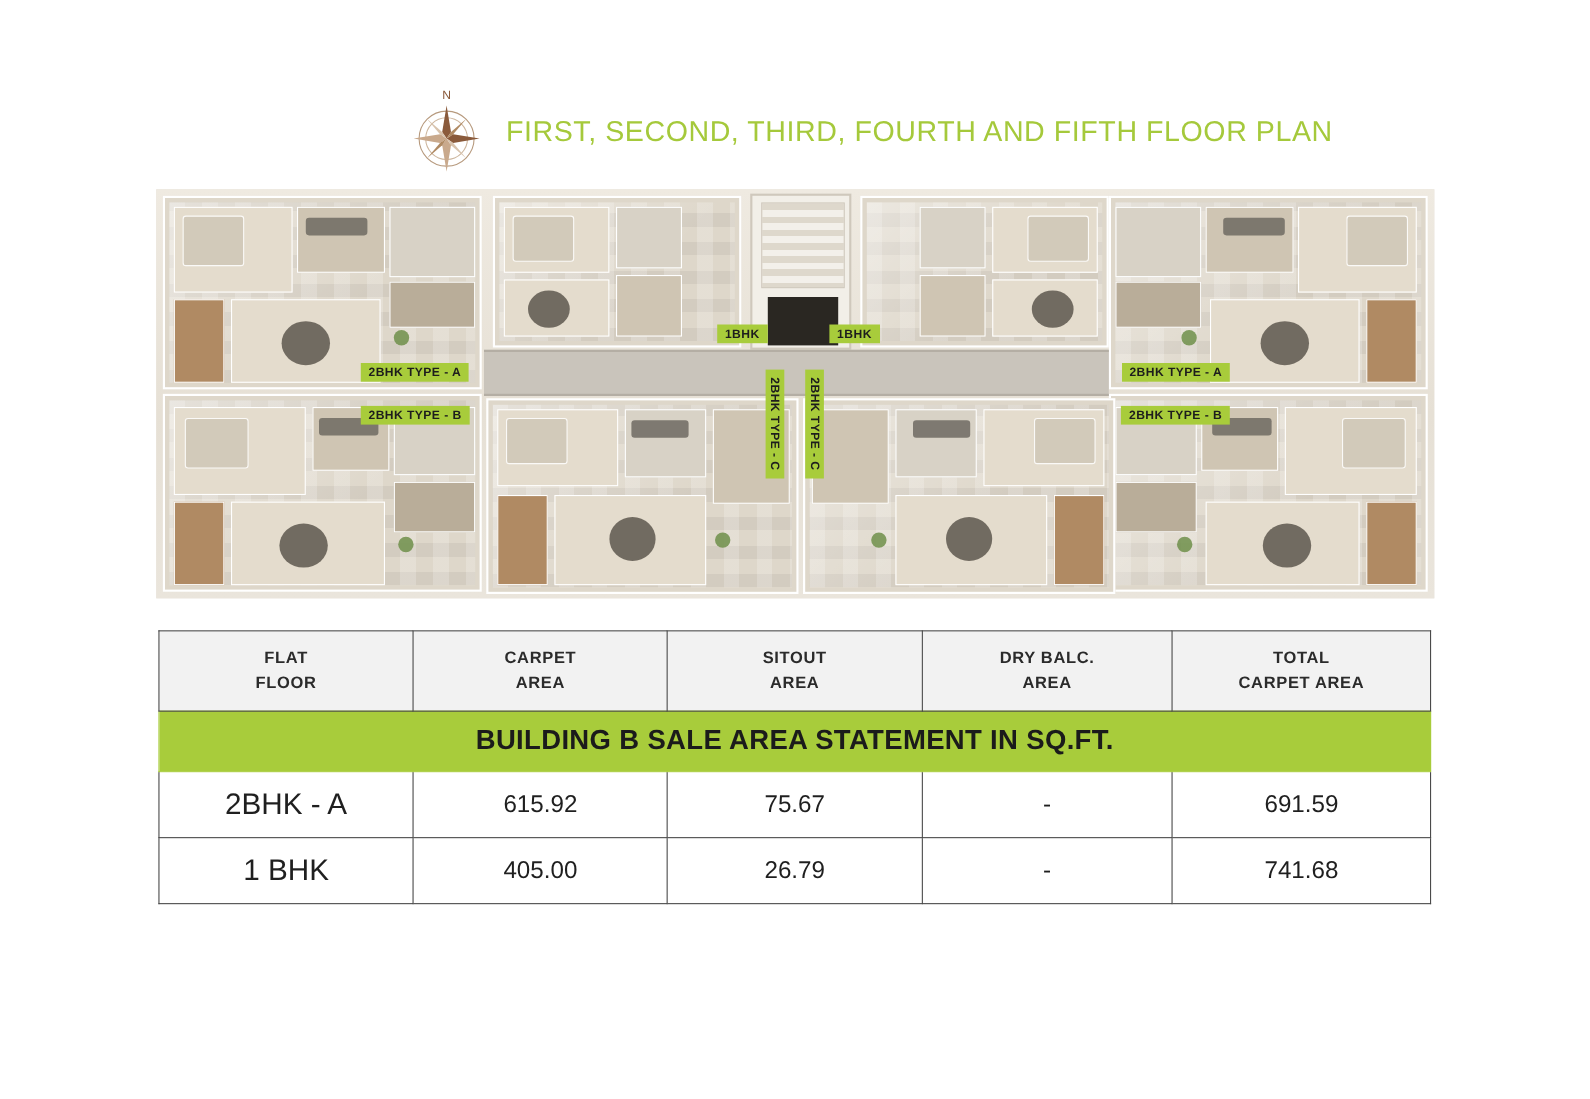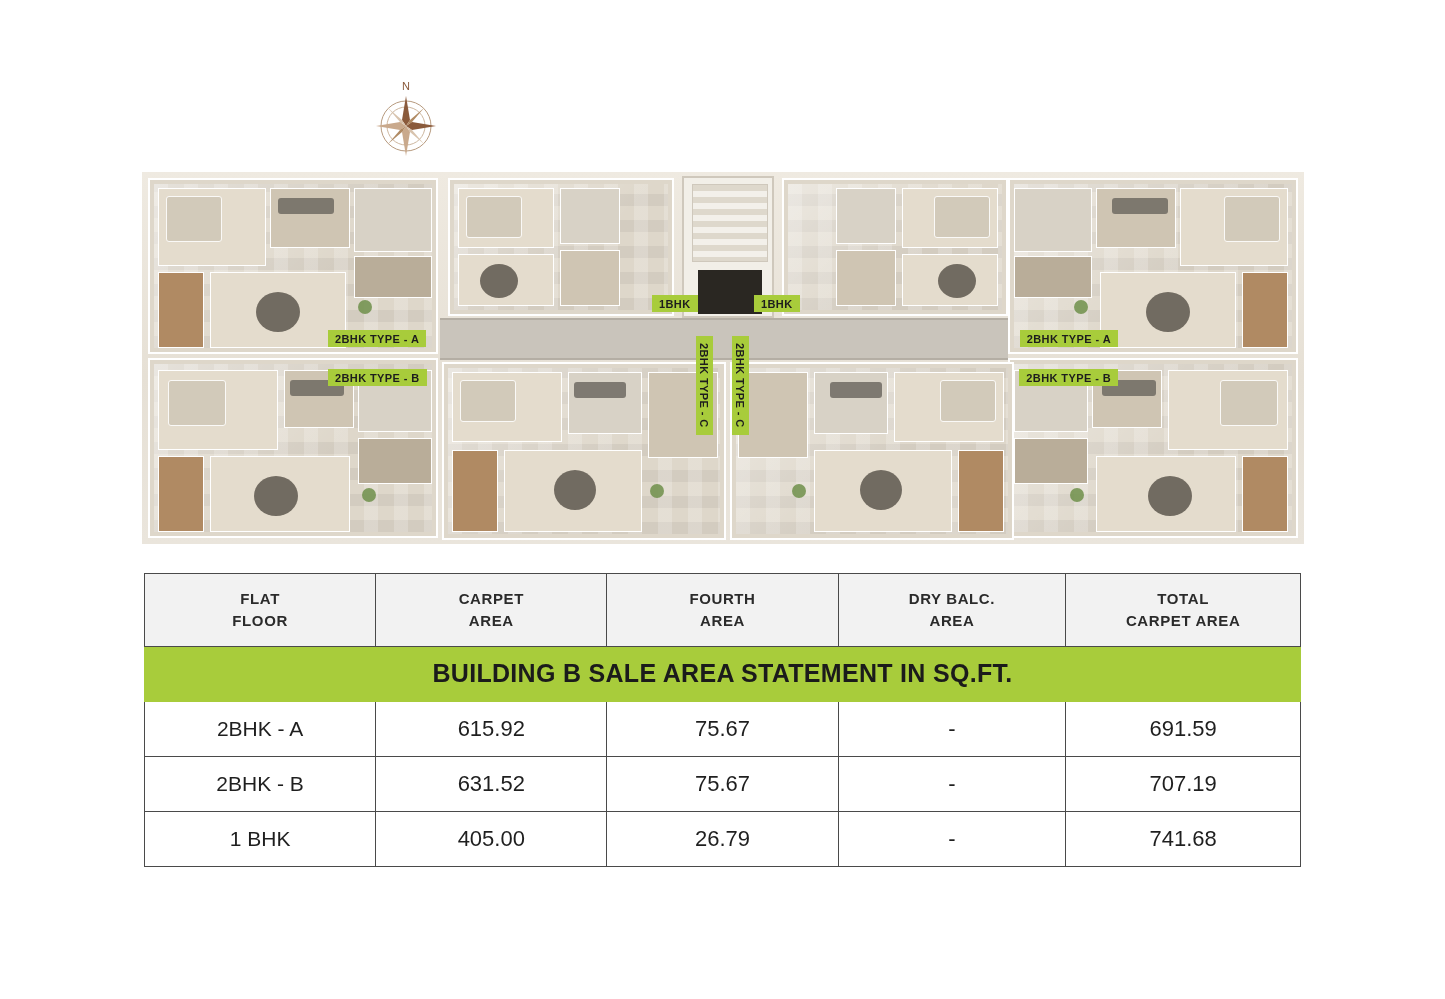--- a/index.html
+++ b/index.html
@@ -164,21 +164,21 @@
   }
   tbody td {
     border: 1px solid #4a4a4a;
     text-align: center;
     font-size: 22px;
     color: #1f1f1f;
     padding: 14px 4px;
     background: #ffffff;
     font-weight: 400;
   }
-  tbody td.flat { font-size: 21px; }
+  tbody td.flat { font-size: 27px; }
   col.c1 { width: 20.0%; }
   col.c2 { width: 20.0%; }
   col.c3 { width: 20.0%; }
   col.c4 { width: 19.7%; }
   col.c5 { width: 20.3%; }
 </style>
 </head>
 <body>
 
 <div class="page">
@@ -195,20 +195,21 @@
           <polygon points="0,30 4,6 0,0 -4,6" fill="#c9a98c"></polygon>
           <polygon points="-30,0 -6,4 0,0 -6,-4" fill="#c9a98c"></polygon>
           <polygon points="30,0 6,4 0,0 6,-4" fill="#8a5a3b"></polygon>
           <polygon points="-18,-18 -4,-6 0,0 -6,-4" fill="#d8c3ad"></polygon>
           <polygon points="18,-18 4,-6 0,0 6,-4" fill="#a8apa8" style="fill:#b08a63"></polygon>
           <polygon points="18,18 4,6 0,0 6,4" fill="#d8c3ad"></polygon>
           <polygon points="-18,18 -4,6 0,0 -6,4" fill="#b08a63"></polygon>
         </g>
       </svg>
     </div>
+    <div class="header-title">FIRST, SECOND, THIRD, FOURTH AND FIFTH FLOOR PLAN</div>
   </div>
 
   <div class="plan">
     <div class="plan-bg"></div>
 
     <div class="unit" style="left:6px; top:6px; width:290px; height:176px;">
       <div class="room light" style="left:8px; top:8px; width:108px; height:78px;"></div>
       <div class="room" style="left:120px; top:8px; width:80px; height:60px;"></div>
       <div class="room tile" style="left:204px; top:8px; width:78px; height:64px;"></div>
       <div class="room dark" style="left:204px; top:76px; width:78px; height:42px;"></div>
@@ -334,21 +335,21 @@
         <tr>
           <th>
             <span>FLAT</span><br>
             <span>FLOOR</span>
           </th>
           <th>
             <span>CARPET</span><br>
             <span>AREA</span>
           </th>
           <th>
-            <span>FOURTH</span><br>
+            <span>SITOUT</span><br>
             <span>AREA</span>
           </th>
           <th>
             <span>DRY BALC.</span><br>
             <span>AREA</span>
           </th>
           <th>
             <span>TOTAL</span><br>
             <span>CARPET AREA</span>
           </th>
@@ -356,27 +357,20 @@
       </thead>
       <tbody>
         <tr>
           <td class="flat">2BHK - A</td>
           <td>615.92</td>
           <td>75.67</td>
           <td>-</td>
           <td>691.59</td>
         </tr>
         <tr>
-          <td class="flat">2BHK - B</td>
-          <td>631.52</td>
-          <td>75.67</td>
-          <td>-</td>
-          <td>707.19</td>
-        </tr>
-        <tr>
           <td class="flat">1 BHK</td>
           <td>405.00</td>
           <td>26.79</td>
           <td>-</td>
           <td>741.68</td>
         </tr>
       </tbody>
     </table>
   </div>
 

